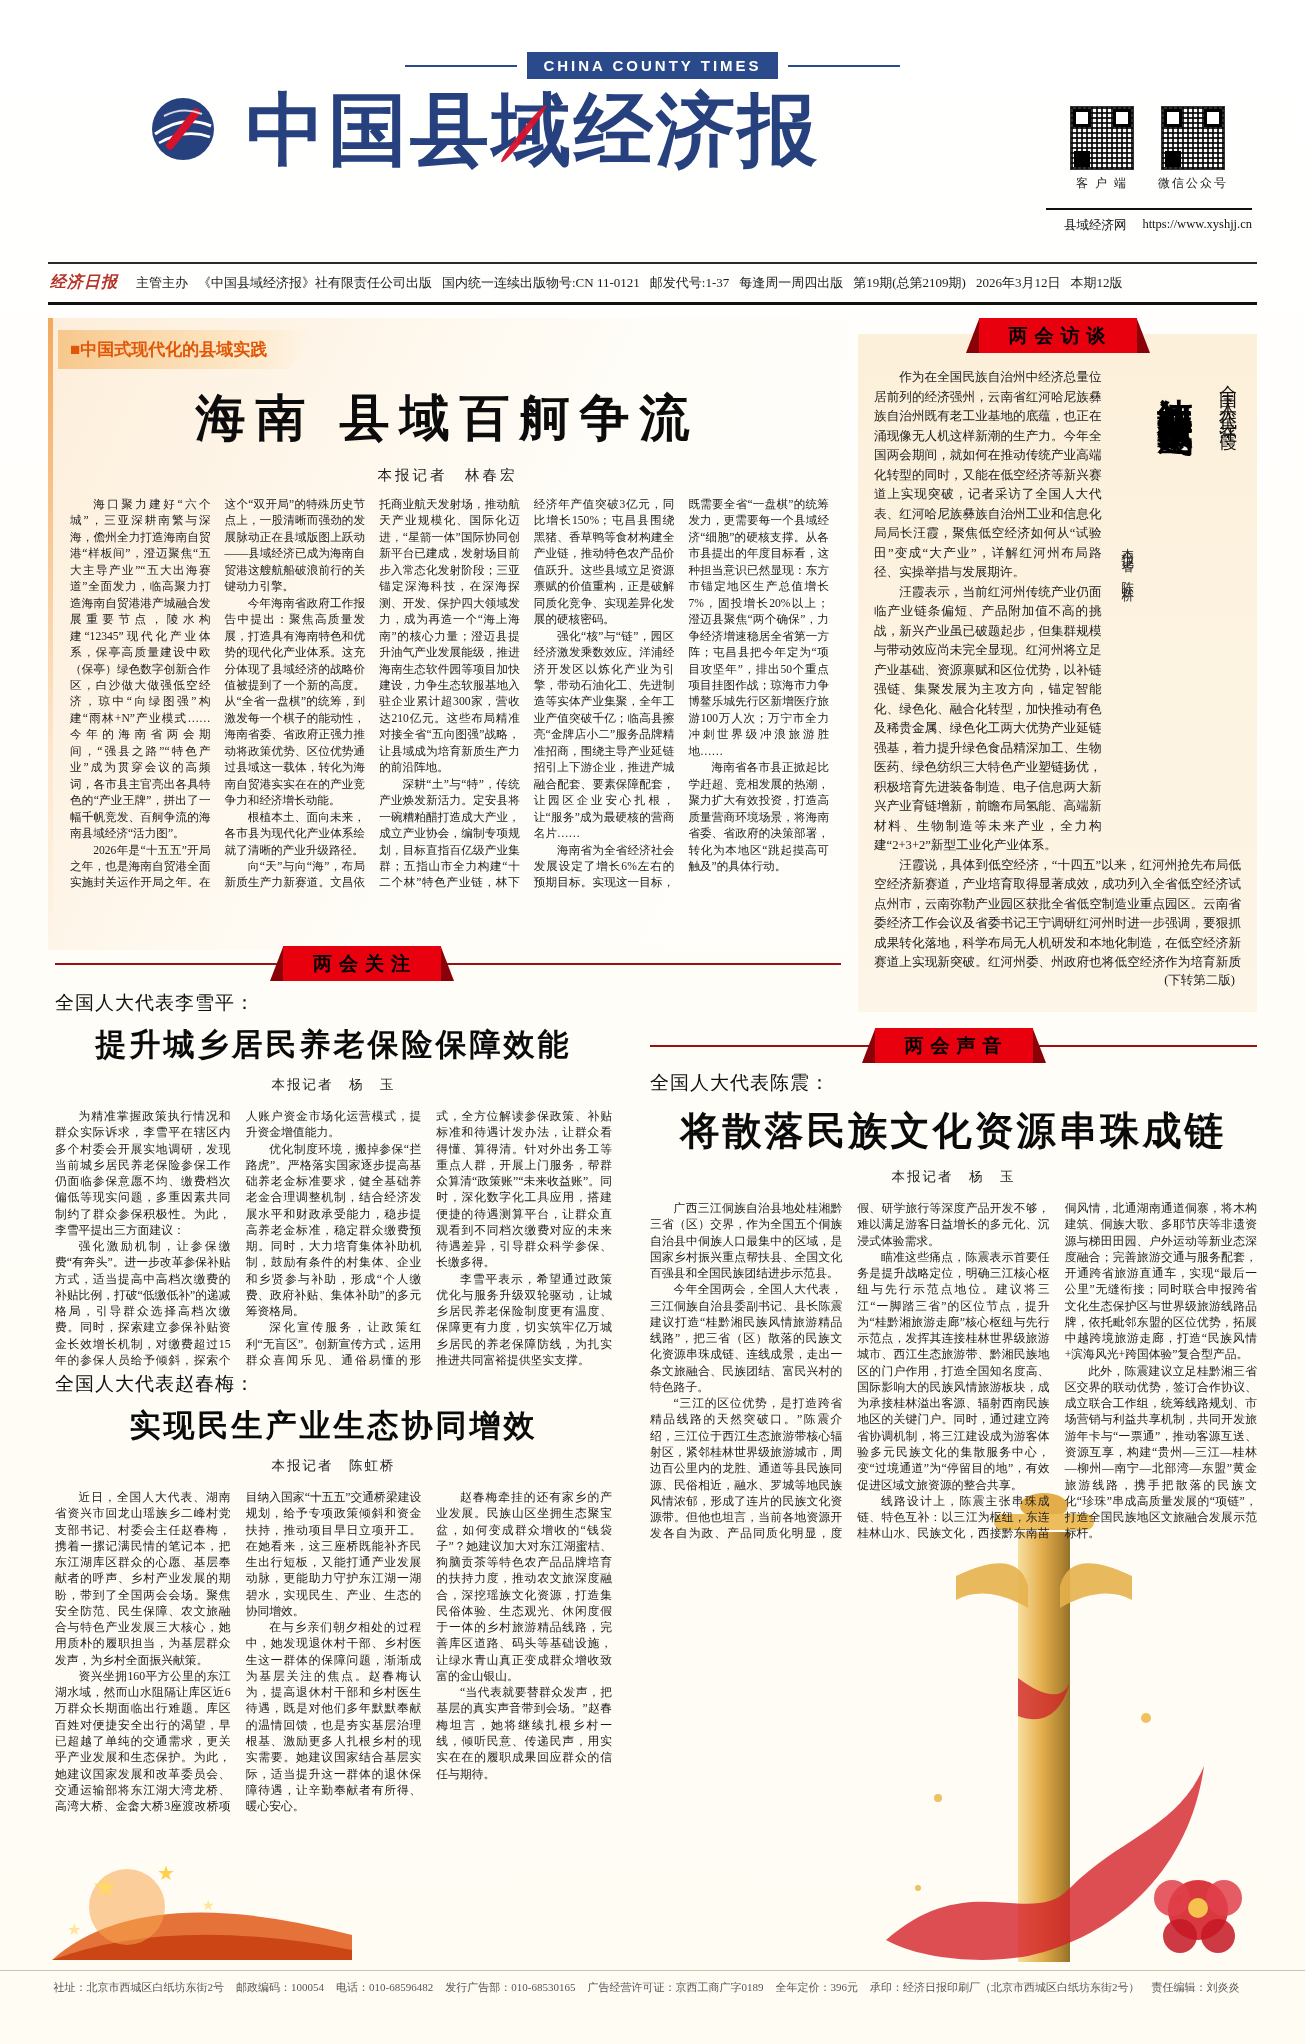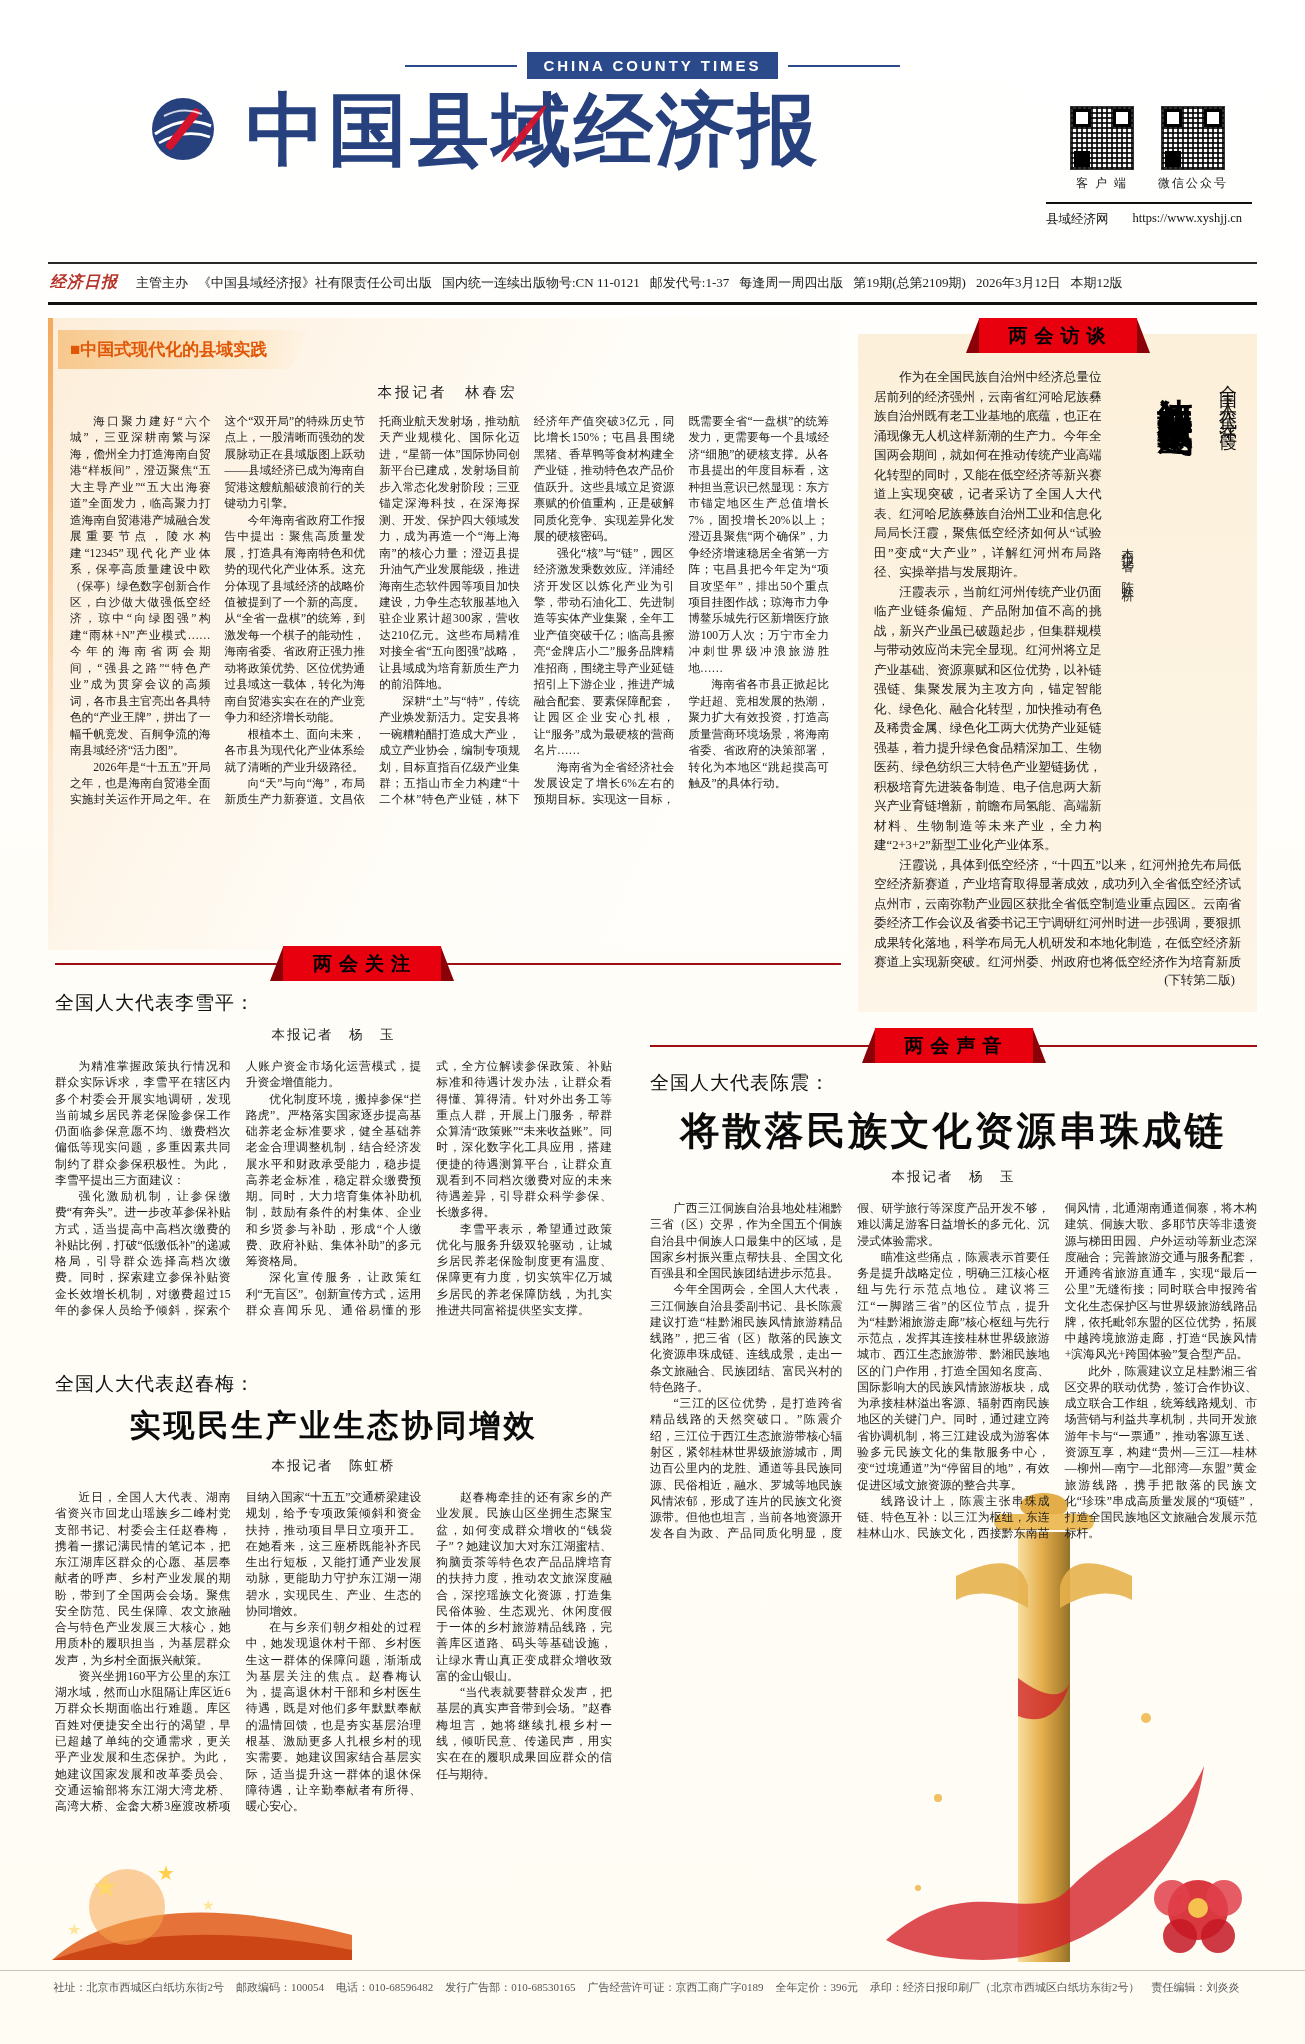--- a/index.html
+++ b/index.html
@@ -22,22 +22,22 @@
   .qr-area{position:absolute;left:1046px;top:106px;width:206px;z-index:2;}
   .qr-row{display:flex;gap:24px;justify-content:center;}
   .qr-item{display:flex;flex-direction:column;align-items:center;}
   .qr{width:62px;height:62px;background:#fff;border:1px solid #333;position:relative;
       background-image:repeating-linear-gradient(0deg,rgba(0,0,0,.82) 0 2px,transparent 2px 5px),
                        repeating-linear-gradient(90deg,rgba(0,0,0,.82) 0 2px,transparent 2px 5px);}
   .qr::before,.qr::after{content:"";position:absolute;width:12px;height:12px;border:3px solid #000;background:#fff;}
   .qr::before{top:2px;left:2px;box-shadow:0 41px 0 -1px #000;}
   .qr::after{top:2px;right:2px;}
   .qr-label{margin-top:5px;font-size:12px;letter-spacing:2px;color:#222;}
-  .site-line{margin-top:10px;border-top:2px solid #111;padding-top:7px;display:flex;gap:24px;
-             font-size:12.5px;color:#111;justify-content:flex-start;white-space:nowrap;}
+  .site-line{margin-top:16px;border-top:2px solid #111;padding-top:7px;display:flex;gap:16px;
+             font-size:12.5px;color:#111;justify-content:flex-end;white-space:nowrap;}
   
   .infobar{position:absolute;left:48px;right:48px;top:262px;border-top:2px solid #2a2a2a;border-bottom:3px solid #111;
            padding:8px 2px 9px;display:flex;gap:18px;font-size:13px;align-items:baseline;z-index:2;white-space:nowrap;}
   .brand-script{color:#b5342a;font-style:italic;font-weight:700;font-size:16px;letter-spacing:1px;}
   .inline-segs p{display:inline;margin:4px 10px 0 0;text-indent:0;}
   
   .banner{background:#e8000f;color:#000000;font-family:"Liberation Sans","DejaVu Sans",sans-serif;font-weight:700;
           font-size:19px;line-height:1;letter-spacing:7px;padding:8px 24px 8px 30px;position:relative;z-index:2;}
   .banner::before{content:"";position:absolute;left:-13px;bottom:0;width:0;height:0;
                   border-bottom:34px solid #8a0208;border-left:13px solid transparent;}
@@ -138,20 +138,21 @@
     </div>
   </div>
 
   <div class="infobar">
     <span class="brand-script">经济日报</span>
     <span class="inline-segs"><p>主管主办</p><p>《中国县域经济报》社有限责任公司出版</p><p>国内统一连续出版物号:CN 11-0121</p><p>邮发代号:1-37</p><p>每逢周一周四出版</p><p>第19期(总第2109期)</p><p>2026年3月12日</p><p>本期12版</p></span>
   </div>
 
   <div class="lead-box">
     <div class="eyebrow">■中国式现代化的县域实践</div>
+    <h2 class="lead-headline">海南 县域百舸争流</h2>
     <div class="lead-byline">本报记者　林春宏</div>
     <div class="lead-body">
         <p>海口聚力建好“六个城”，三亚深耕南繁与深海，儋州全力打造海南自贸港“样板间”，澄迈聚焦“五大主导产业”“五大出海赛道”全面发力，临高聚力打造海南自贸港港产城融合发展重要节点，陵水构建“12345”现代化产业体系，保亭高质量建设中欧（保亭）绿色数字创新合作区，白沙做大做强低空经济，琼中“向绿图强”构建“雨林+N”产业模式……今年的海南省两会期间，“强县之路”“特色产业”成为贯穿会议的高频词，各市县主官亮出各具特色的“产业王牌”，拼出了一幅千帆竞发、百舸争流的海南县域经济“活力图”。</p>
         <p>2026年是“十五五”开局之年，也是海南自贸港全面实施封关运作开局之年。在这个“双开局”的特殊历史节点上，一股清晰而强劲的发展脉动正在县域版图上跃动——县域经济已成为海南自贸港这艘航船破浪前行的关键动力引擎。</p>
         <p>今年海南省政府工作报告中提出：聚焦高质量发展，打造具有海南特色和优势的现代化产业体系。这充分体现了县域经济的战略价值被提到了一个新的高度。从“全省一盘棋”的统筹，到激发每一个棋子的能动性，海南省委、省政府正强力推动将政策优势、区位优势通过县域这一载体，转化为海南自贸港实实在在的产业竞争力和经济增长动能。</p>
         <p>根植本土、面向未来，各市县为现代化产业体系绘就了清晰的产业升级路径。</p>
         <p>向“天”与向“海”，布局新质生产力新赛道。文昌依托商业航天发射场，推动航天产业规模化、国际化迈进，“星箭一体”国际协同创新平台已建成，发射场目前步入常态化发射阶段；三亚锚定深海科技，在深海探测、开发、保护四大领域发力，成为再造一个“海上海南”的核心力量；澄迈县提升油气产业发展能级，推进海南生态软件园等项目加快建设，力争生态软服基地入驻企业累计超300家，营收达210亿元。这些布局精准对接全省“五向图强”战略，让县域成为培育新质生产力的前沿阵地。</p>
         <p>深耕“土”与“特”，传统产业焕发新活力。定安县将一碗糟粕醋打造成大产业，成立产业协会，编制专项规划，目标直指百亿级产业集群；五指山市全力构建“十二个林”特色产业链，林下经济年产值突破3亿元，同比增长150%；屯昌县围绕黑猪、香草鸭等食材构建全产业链，推动特色农产品价值跃升。这些县域立足资源禀赋的价值重构，正是破解同质化竞争、实现差异化发展的硬核密码。</p>
         <p>强化“核”与“链”，园区经济激发乘数效应。洋浦经济开发区以炼化产业为引擎，带动石油化工、先进制造等实体产业集聚，全年工业产值突破千亿；临高县擦亮“金牌店小二”服务品牌精准招商，围绕主导产业延链招引上下游企业，推进产城融合配套、要素保障配套，让园区企业安心扎根，让“服务”成为最硬核的营商名片……</p>
         <p>海南省为全省经济社会发展设定了增长6%左右的预期目标。实现这一目标，既需要全省“一盘棋”的统筹发力，更需要每一个县域经济“细胞”的硬核支撑。从各市县提出的年度目标看，这种担当意识已然显现：东方市锚定地区生产总值增长7%，固投增长20%以上；澄迈县聚焦“两个确保”，力争经济增速稳居全省第一方阵；屯昌县把今年定为“项目攻坚年”，排出50个重点项目挂图作战；琼海市力争博鳌乐城先行区新增医疗旅游100万人次；万宁市全力冲刺世界级冲浪旅游胜地……</p>
@@ -181,20 +182,21 @@
   </div>
 
   <div class="divider" style="left:650px;top:1028px;width:607px;">
     <span class="dline" style="flex:1;"></span>
     <span class="banner">两会声音</span>
     <span class="dline" style="flex:1;"></span>
   </div>
 
   <div class="article article-li">
     <div class="kicker">全国人大代表李雪平：</div>
+    <h3 class="a-headline">提升城乡居民养老保险保障效能</h3>
     <div class="byline">本报记者　杨　玉</div>
     <div class="body3">
         <p>为精准掌握政策执行情况和群众实际诉求，李雪平在辖区内多个村委会开展实地调研，发现当前城乡居民养老保险参保工作仍面临参保意愿不均、缴费档次偏低等现实问题，多重因素共同制约了群众参保积极性。为此，李雪平提出三方面建议：</p>
         <p>强化激励机制，让参保缴费“有奔头”。进一步改革参保补贴方式，适当提高中高档次缴费的补贴比例，打破“低缴低补”的递减格局，引导群众选择高档次缴费。同时，探索建立参保补贴资金长效增长机制，对缴费超过15年的参保人员给予倾斜，探索个人账户资金市场化运营模式，提升资金增值能力。</p>
         <p>优化制度环境，搬掉参保“拦路虎”。严格落实国家逐步提高基础养老金标准要求，健全基础养老金合理调整机制，结合经济发展水平和财政承受能力，稳步提高养老金标准，稳定群众缴费预期。同时，大力培育集体补助机制，鼓励有条件的村集体、企业和乡贤参与补助，形成“个人缴费、政府补贴、集体补助”的多元筹资格局。</p>
         <p>深化宣传服务，让政策红利“无盲区”。创新宣传方式，运用群众喜闻乐见、通俗易懂的形式，全方位解读参保政策、补贴标准和待遇计发办法，让群众看得懂、算得清。针对外出务工等重点人群，开展上门服务，帮群众算清“政策账”“未来收益账”。同时，深化数字化工具应用，搭建便捷的待遇测算平台，让群众直观看到不同档次缴费对应的未来待遇差异，引导群众科学参保、长缴多得。</p>
         <p>李雪平表示，希望通过政策优化与服务升级双轮驱动，让城乡居民养老保险制度更有温度、保障更有力度，切实筑牢亿万城乡居民的养老保障防线，为扎实推进共同富裕提供坚实支撑。</p>
       </div>
   </div>
 

